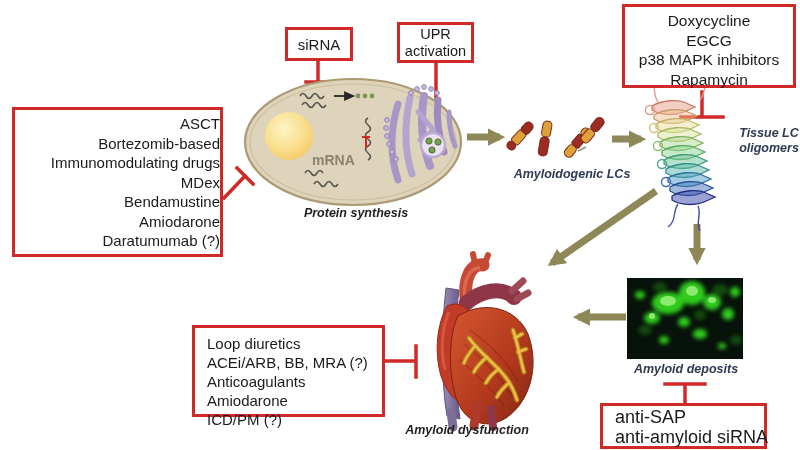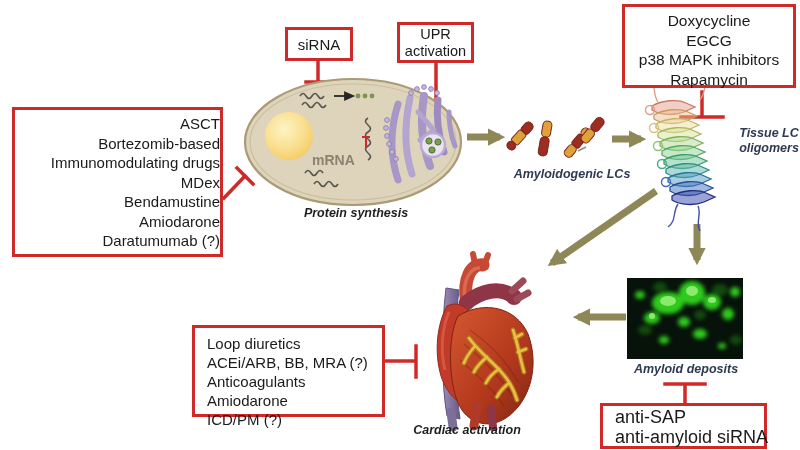--- a/index.html
+++ b/index.html
@@ -320,15 +320,15 @@
 </div>
 
 <div class="graylabel" style="left:312px;top:152px;width:44px;">mRNA</div>
 <div class="ilabel darklabel" style="left:296px;top:206px;width:120px;">Protein synthesis</div>
 <div class="ilabel" style="left:502px;top:167px;width:140px;">Amyloidogenic LCs</div>
 <div class="ilabel" style="left:733px;top:126px;width:72px;">
   <div>Tissue LC</div>
   <div>oligomers</div>
 </div>
 <div class="ilabel" style="left:616px;top:362px;width:140px;">Amyloid deposits</div>
-<div class="ilabel darklabel" style="left:392px;top:423px;width:150px;">Cardiac activation</div>
+<div class="ilabel darklabel" style="left:392px;top:423px;width:150px;">Amyloid dysfunction</div>
 
 </div>
 
 </body></html>

